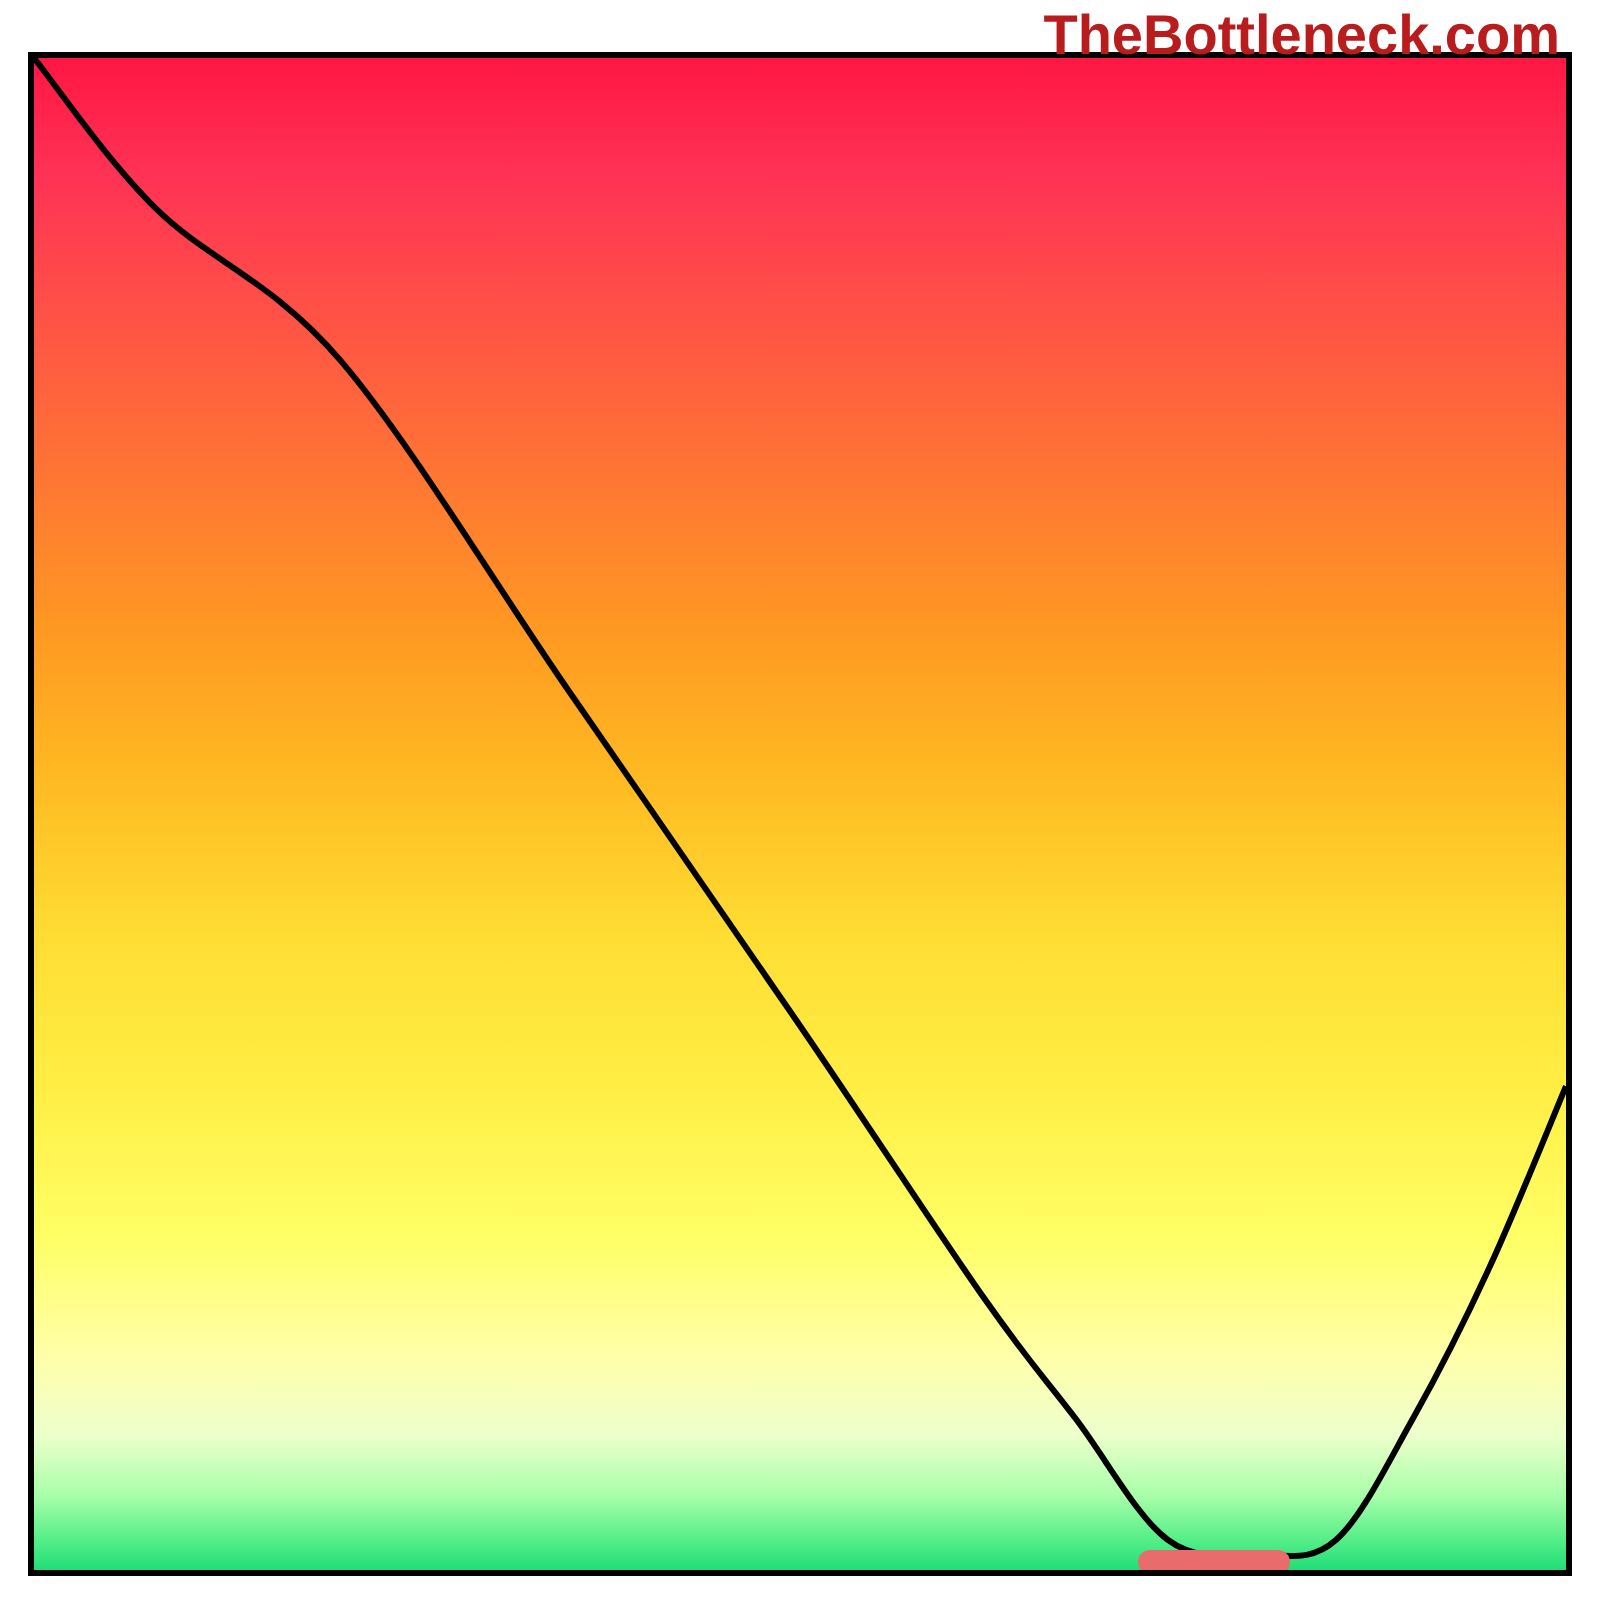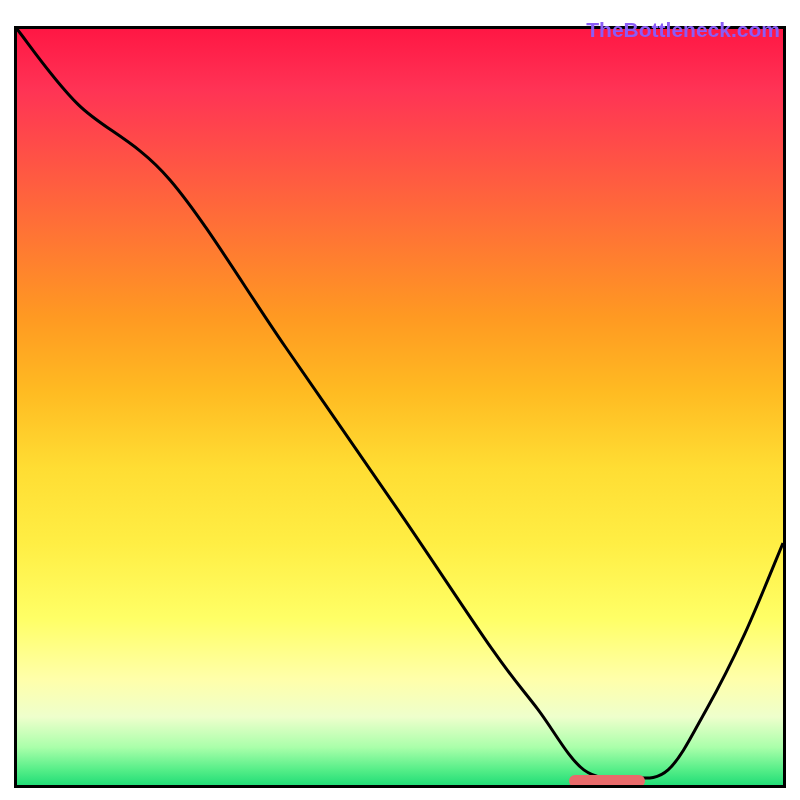--- a/index.html
+++ b/index.html
@@ -5,25 +5,25 @@
   * { margin: 0; padding: 0; box-sizing: border-box; }
   body {
     width: 800px;
     height: 800px;
     background: #ffffff;
     position: relative;
     font-family: Arial, sans-serif;
   }
   .watermark {
     position: absolute;
-    top: 18px;
+    top: 2px;
     right: 20px;
-    font-size: 21px;
+    font-size: 28px;
     font-weight: bold;
-    color: #8b5cf6;
+    color: #b91c1c;
     z-index: 10;
   }
   .chart-container {
     position: absolute;
     top: 26px;
     left: 14px;
     width: 772px;
     height: 762px;
     border: 3px solid #000000;
     overflow: hidden;

